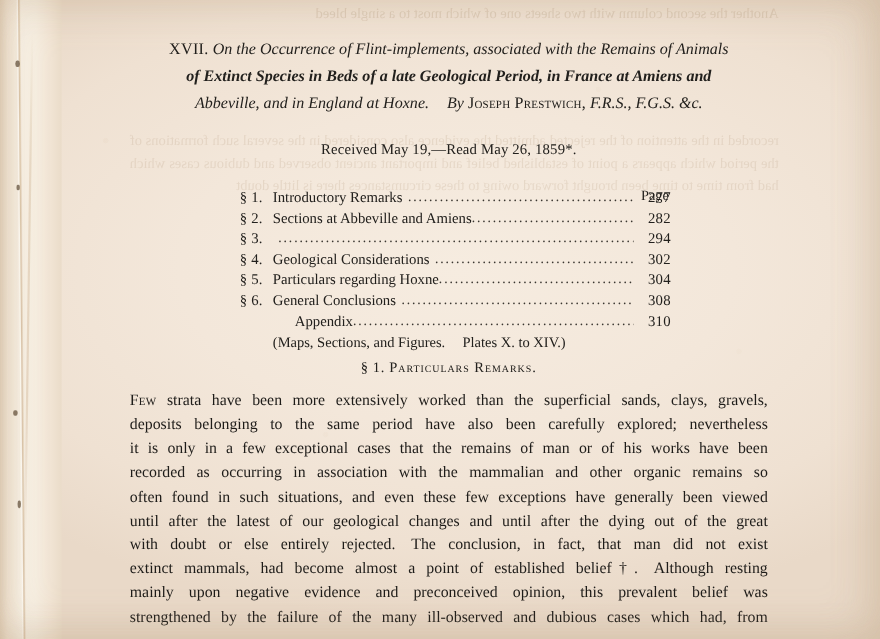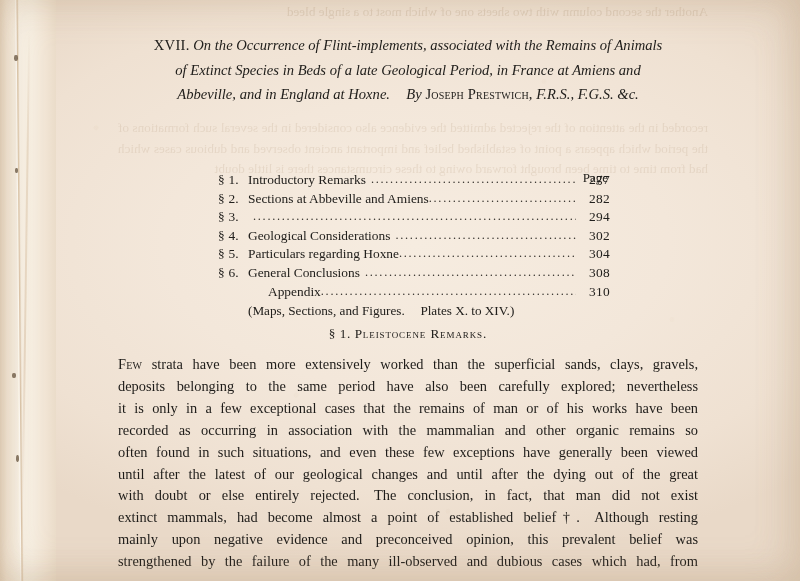--- a/index.html
+++ b/index.html
@@ -125,21 +125,21 @@
   }
   .title-line { display: block; white-space: nowrap; }
   .t-num { font-style: normal; letter-spacing: .3px; }
   .t-ital { font-style: italic; }
   .t-smallcaps {
     font-variant: small-caps;
     font-style: normal;
     letter-spacing: .2px;
   }
   .title-line-1 { text-indent: 0; text-align: left; }
-  .title-line-2 { text-align: center; }
+  .title-line-2 { text-align: center; font-weight: bold; }
   .title-line-3 { text-align: center; }
 
   
   .received {
     position: absolute;
     left: 118px; top: 128px;
     width: 580px;
     text-align: center;
     font-size: 13.4px;
     letter-spacing: .15px;
@@ -256,20 +256,21 @@
       <span class="title-line title-line-2 t-ital">of Extinct Species in Beds of a late Geological Period, in France at Amiens and</span>
       <span class="title-line title-line-3">
         <span class="t-ital">Abbeville, and in England at Hoxne.</span>
         <span class="plates-gap"></span>
         <span class="t-ital">By</span>
         <span class="t-smallcaps">Joseph Prestwich,</span>
         <span class="t-ital">F.R.S., F.G.S. &amp;c.</span>
       </span>
     </div>
 
+    <div class="received">Received May 19,—Read May 26, 1859*.</div>
 
     <div class="toc">
       <div class="toc-page-hd">Page</div>
 
       <div class="toc-row">
         <span class="toc-sec">§ 1.</span>
         <span class="toc-label">Introductory Remarks</span>
         <span class="toc-gap-sp"></span>
         <span class="toc-dots">............................................................................</span>
         <span class="toc-num">277</span>
@@ -321,21 +322,21 @@
 
       <div class="toc-plates">
         <span>(Maps, Sections, and Figures.</span>
         <span class="plates-gap"></span>
         <span>Plates X. to XIV.)</span>
       </div>
     </div>
 
     <div class="sec-head">
       <span>§ 1.</span>
-      <span class="sh-caps">Pleistocene Remarks.</span>
+      <span class="sh-caps">Particulars Remarks.</span>
     </div>
 
     <div class="body-par">
       <span class="bline"><span class="opening-caps">Few</span><span> strata have been more extensively worked than the superficial sands, clays, gravels,</span></span>
       <span class="bline">deposits belonging to the same period have also been carefully explored; nevertheless</span>
       <span class="bline">it is only in a few exceptional cases that the remains of man or of his works have been</span>
       <span class="bline">recorded as occurring in association with the mammalian and other organic remains so</span>
       <span class="bline">often found in such situations, and even these few exceptions have generally been viewed</span>
       <span class="bline">until after the latest of our geological changes and until after the dying out of the great</span>
       <span class="bline">with doubt or else entirely rejected. The conclusion, in fact, that man did not exist</span>

